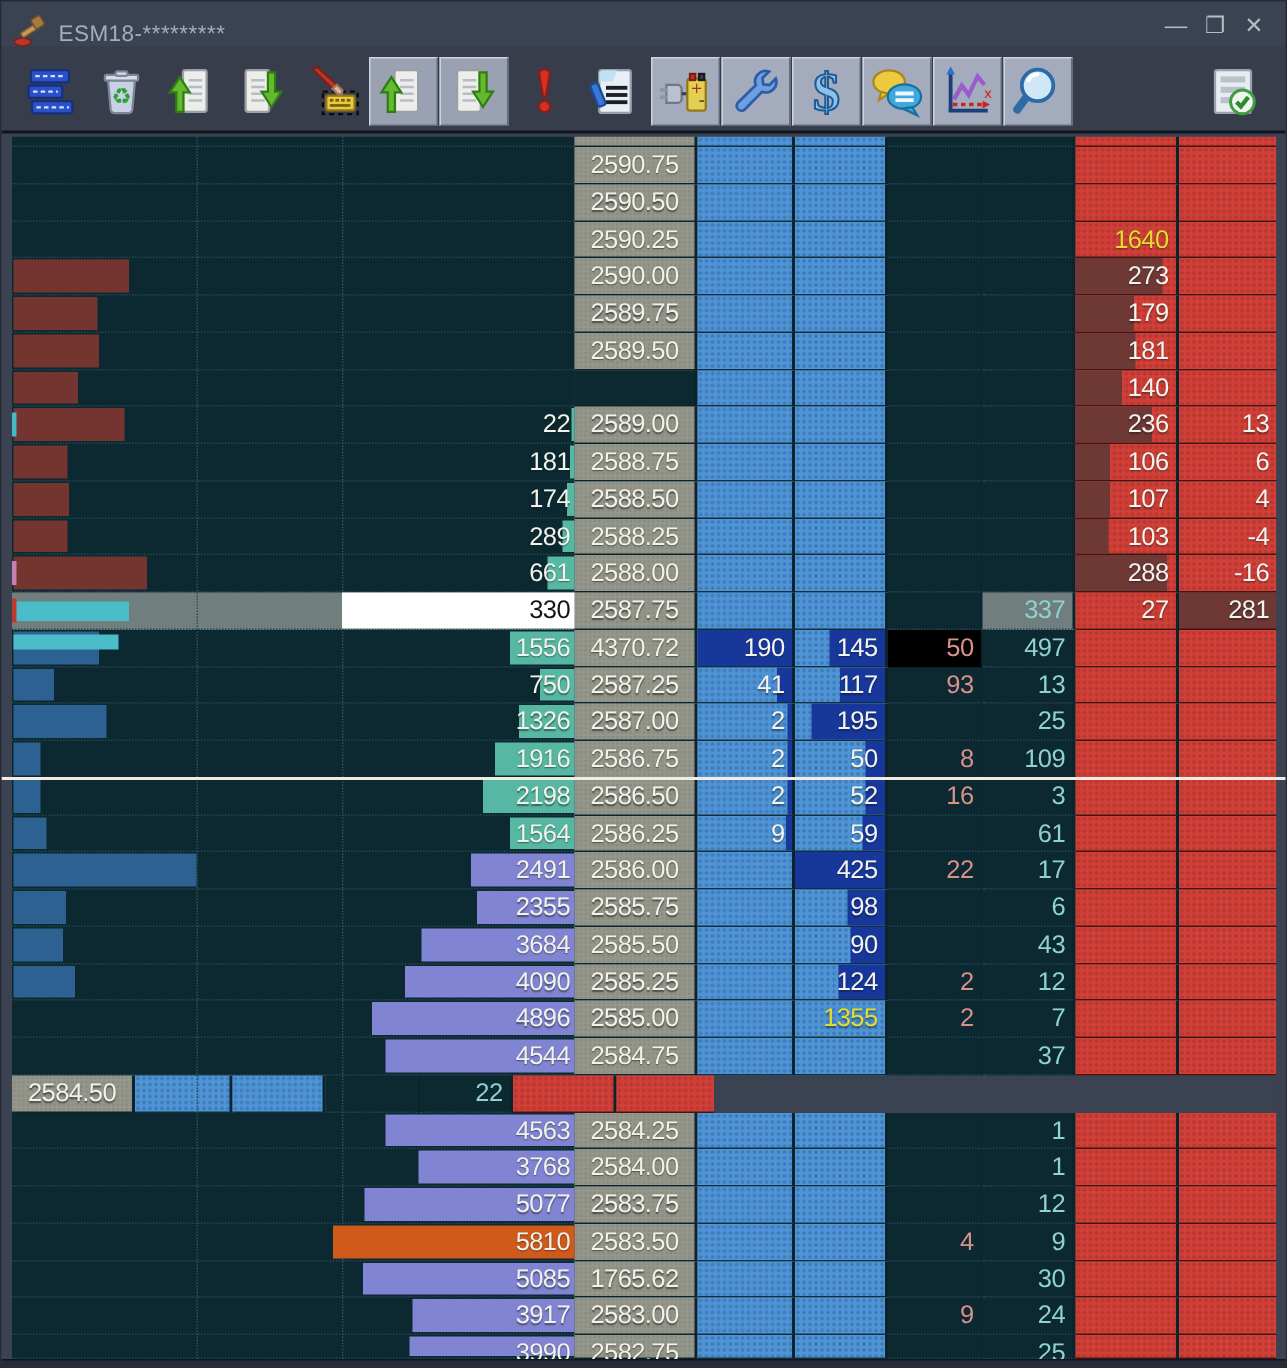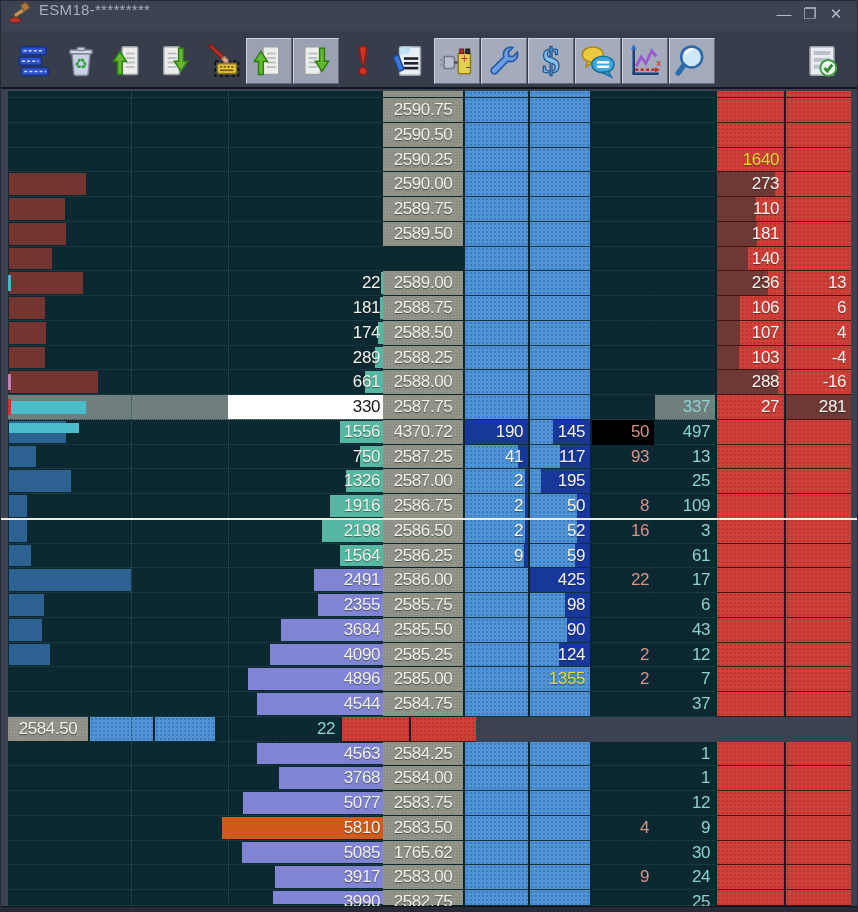--- a/index.html
+++ b/index.html
@@ -1,19 +1,19 @@
 <!DOCTYPE html>
 <html style="--grid-bg: #0c2831; --price-bg: #95978c; --gray-row: #707e7e; --blue: #4e94d6; --navy: #17379b; --red: #d04038; --maroon: #6e3834; --bar-red: #743531; --bar-blue: #2d6191; --bar-cyan: #4bbcca; --teal: #56b8a2; --purple: #8184d2; --orange: #d05a1a; --salmon: #d9918a; --cyan-text: #8fd2d2; --yellow: #e5dd2e; --white-line: #f1ece0;"><head>
 <meta charset="utf-8">
 <style>
   html,body{margin:0;padding:0;background:#222;}
   #window{position:relative;width:858px;height:912px;background:#3b4252;overflow:hidden;
     font-family:"Liberation Sans",sans-serif;-webkit-font-smoothing:antialiased;border:1px solid #252a35;box-sizing:border-box;}
   
-  #titlebar{height:30px;display:flex;align-items:flex-start;background:#3b4252;}
+  #titlebar{height:30px;display:flex;align-items:flex-end;background:#3b4252;}
   #titleicon{width:24px;height:22px;margin-left:7px;flex:none;}
   #titletext{margin-left:7px;font-size:15px;color:#a7adb8;letter-spacing:.3px;}
   #winbtns{margin-left:auto;display:flex;align-items:center;margin-right:8px;}
   .winbtn{width:26px;text-align:center;color:#b6bcc6;font-size:15px;line-height:26px;cursor:default;}
   
   #toolbar{height:58px;background:#373d4b;border-bottom:2px solid #11161f;display:flex;align-items:flex-end;padding:0 0 1px 10px;box-sizing:border-box;}
   .tbtn{width:46px;height:46px;margin:0 1px 2px 0;display:flex;align-items:center;justify-content:center;box-sizing:border-box;}
   .tbtn svg{width:36px;height:36px;}
   .tbtn.raised{background:#a4abbc;border:1px solid;border-color:#ccd2de #636a7b #636a7b #ccd2de;}
   .tbtn.pressed{background:#99a1b3;border:1px solid;border-color:#ccd2de #636a7b #636a7b #ccd2de;}
@@ -325,21 +325,21 @@
           <div class="cell hist">
             <div class="lbar lred" style="width: 56px;"></div>
           </div>
           <div class="cell price"><span class="ptext">2589.75</span></div>
           <div class="cell bid"></div>
           <div class="cell ask"></div>
           <div class="cell c5"></div>
           <div class="cell c6"></div>
           <div class="cell r1">
             <div class="mbar" style="width: 39px;"></div>
-            <span class="num white">110</span>
+            <span class="num white">179</span>
           </div>
           <div class="cell r2"></div>
         </div>
         <div class="row">
           <div class="cell hist">
             <div class="lbar lred" style="width: 57px;"></div>
           </div>
           <div class="cell price"><span class="ptext">2589.50</span></div>
           <div class="cell bid"></div>
           <div class="cell ask"></div>

